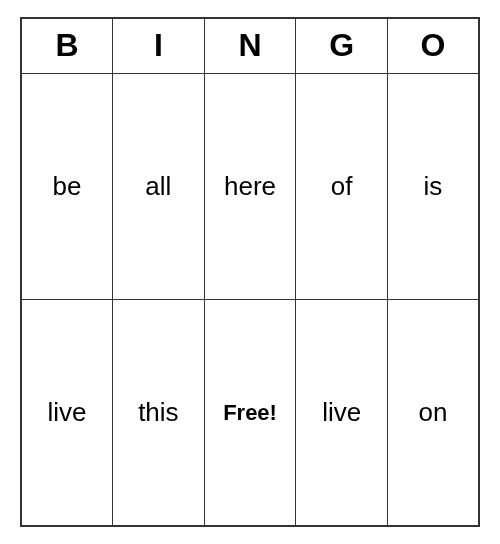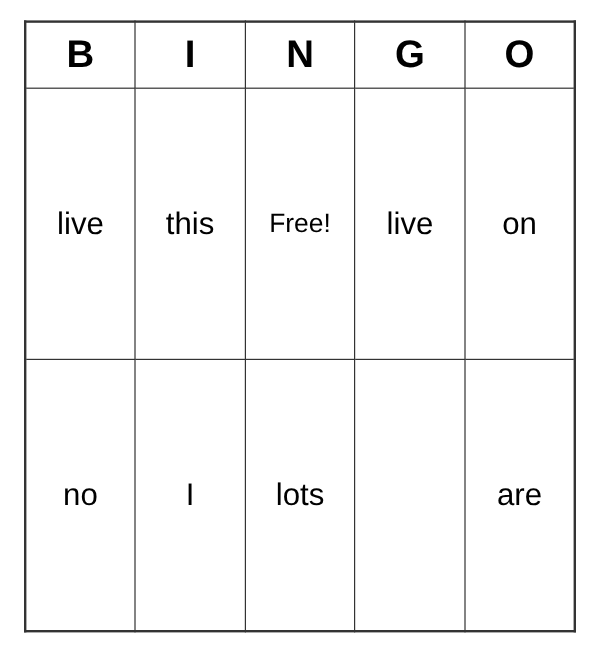--- a/index.html
+++ b/index.html
@@ -36,49 +36,49 @@
 
     .bingo-card thead th {
       font-size: 32px;
       font-weight: bold;
       height: 55px;
       border: 1px solid #333;
     }
 
     .free-space {
       font-size: 22px !important;
-      font-weight: normal;
+      font-weight: bold;
     }
 
     .empty-cell {
       background: #fff;
     }
   </style>
 </head>
 <body>
 
 <table class="bingo-card">
   <thead>
     <tr>
     <th>B</th>
         <th>I</th>
         <th>N</th>
         <th>G</th>
         <th>O</th>
       </tr>
   </thead>
   <tbody id="bingo-body">
+  <tr>
+        <td>be</td>
+        <td>all</td>
+        <td>here</td>
+        <td>of</td>
+        <td>is</td>
+      </tr>
       <tr>
         <td>live</td>
         <td>this</td>
         <td class="free-space">Free!</td>
         <td>live</td>
         <td>on</td>
       </tr>
-      <tr>
-        <td>no</td>
-        <td>I</td>
-        <td>lots</td>
-        <td class="empty-cell"></td>
-        <td>are</td>
-      </tr>
     </tbody>
 </table>
 
 </body></html>

